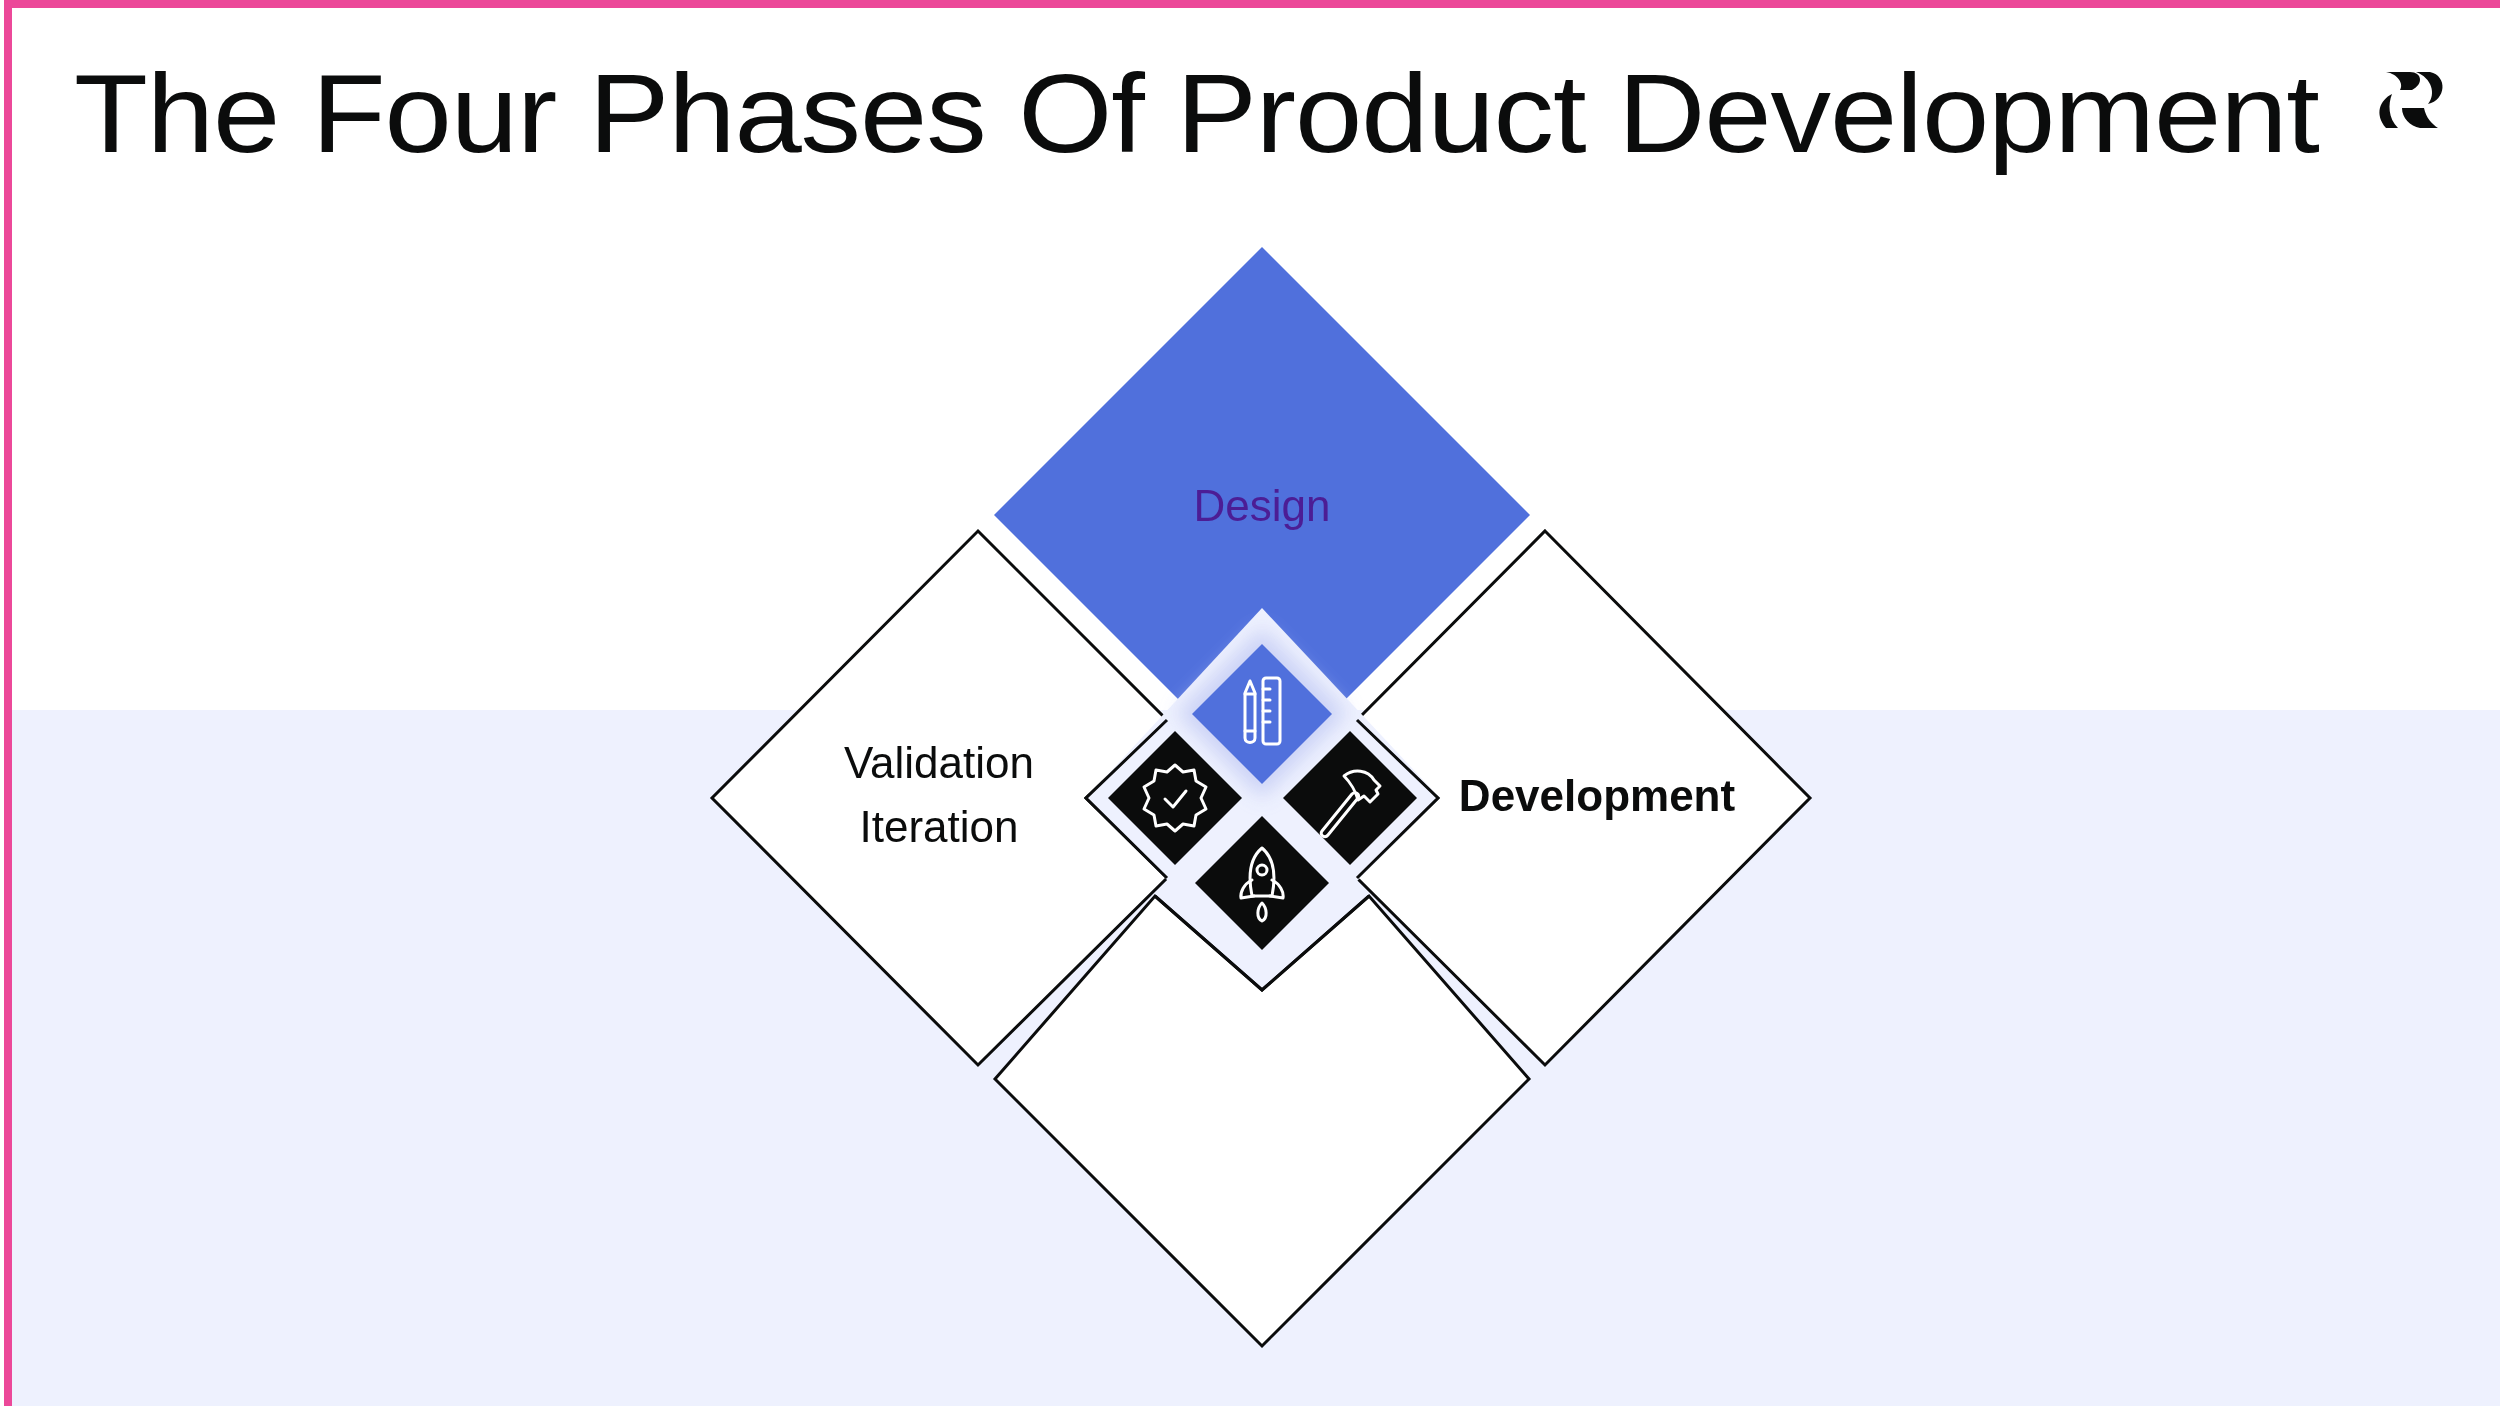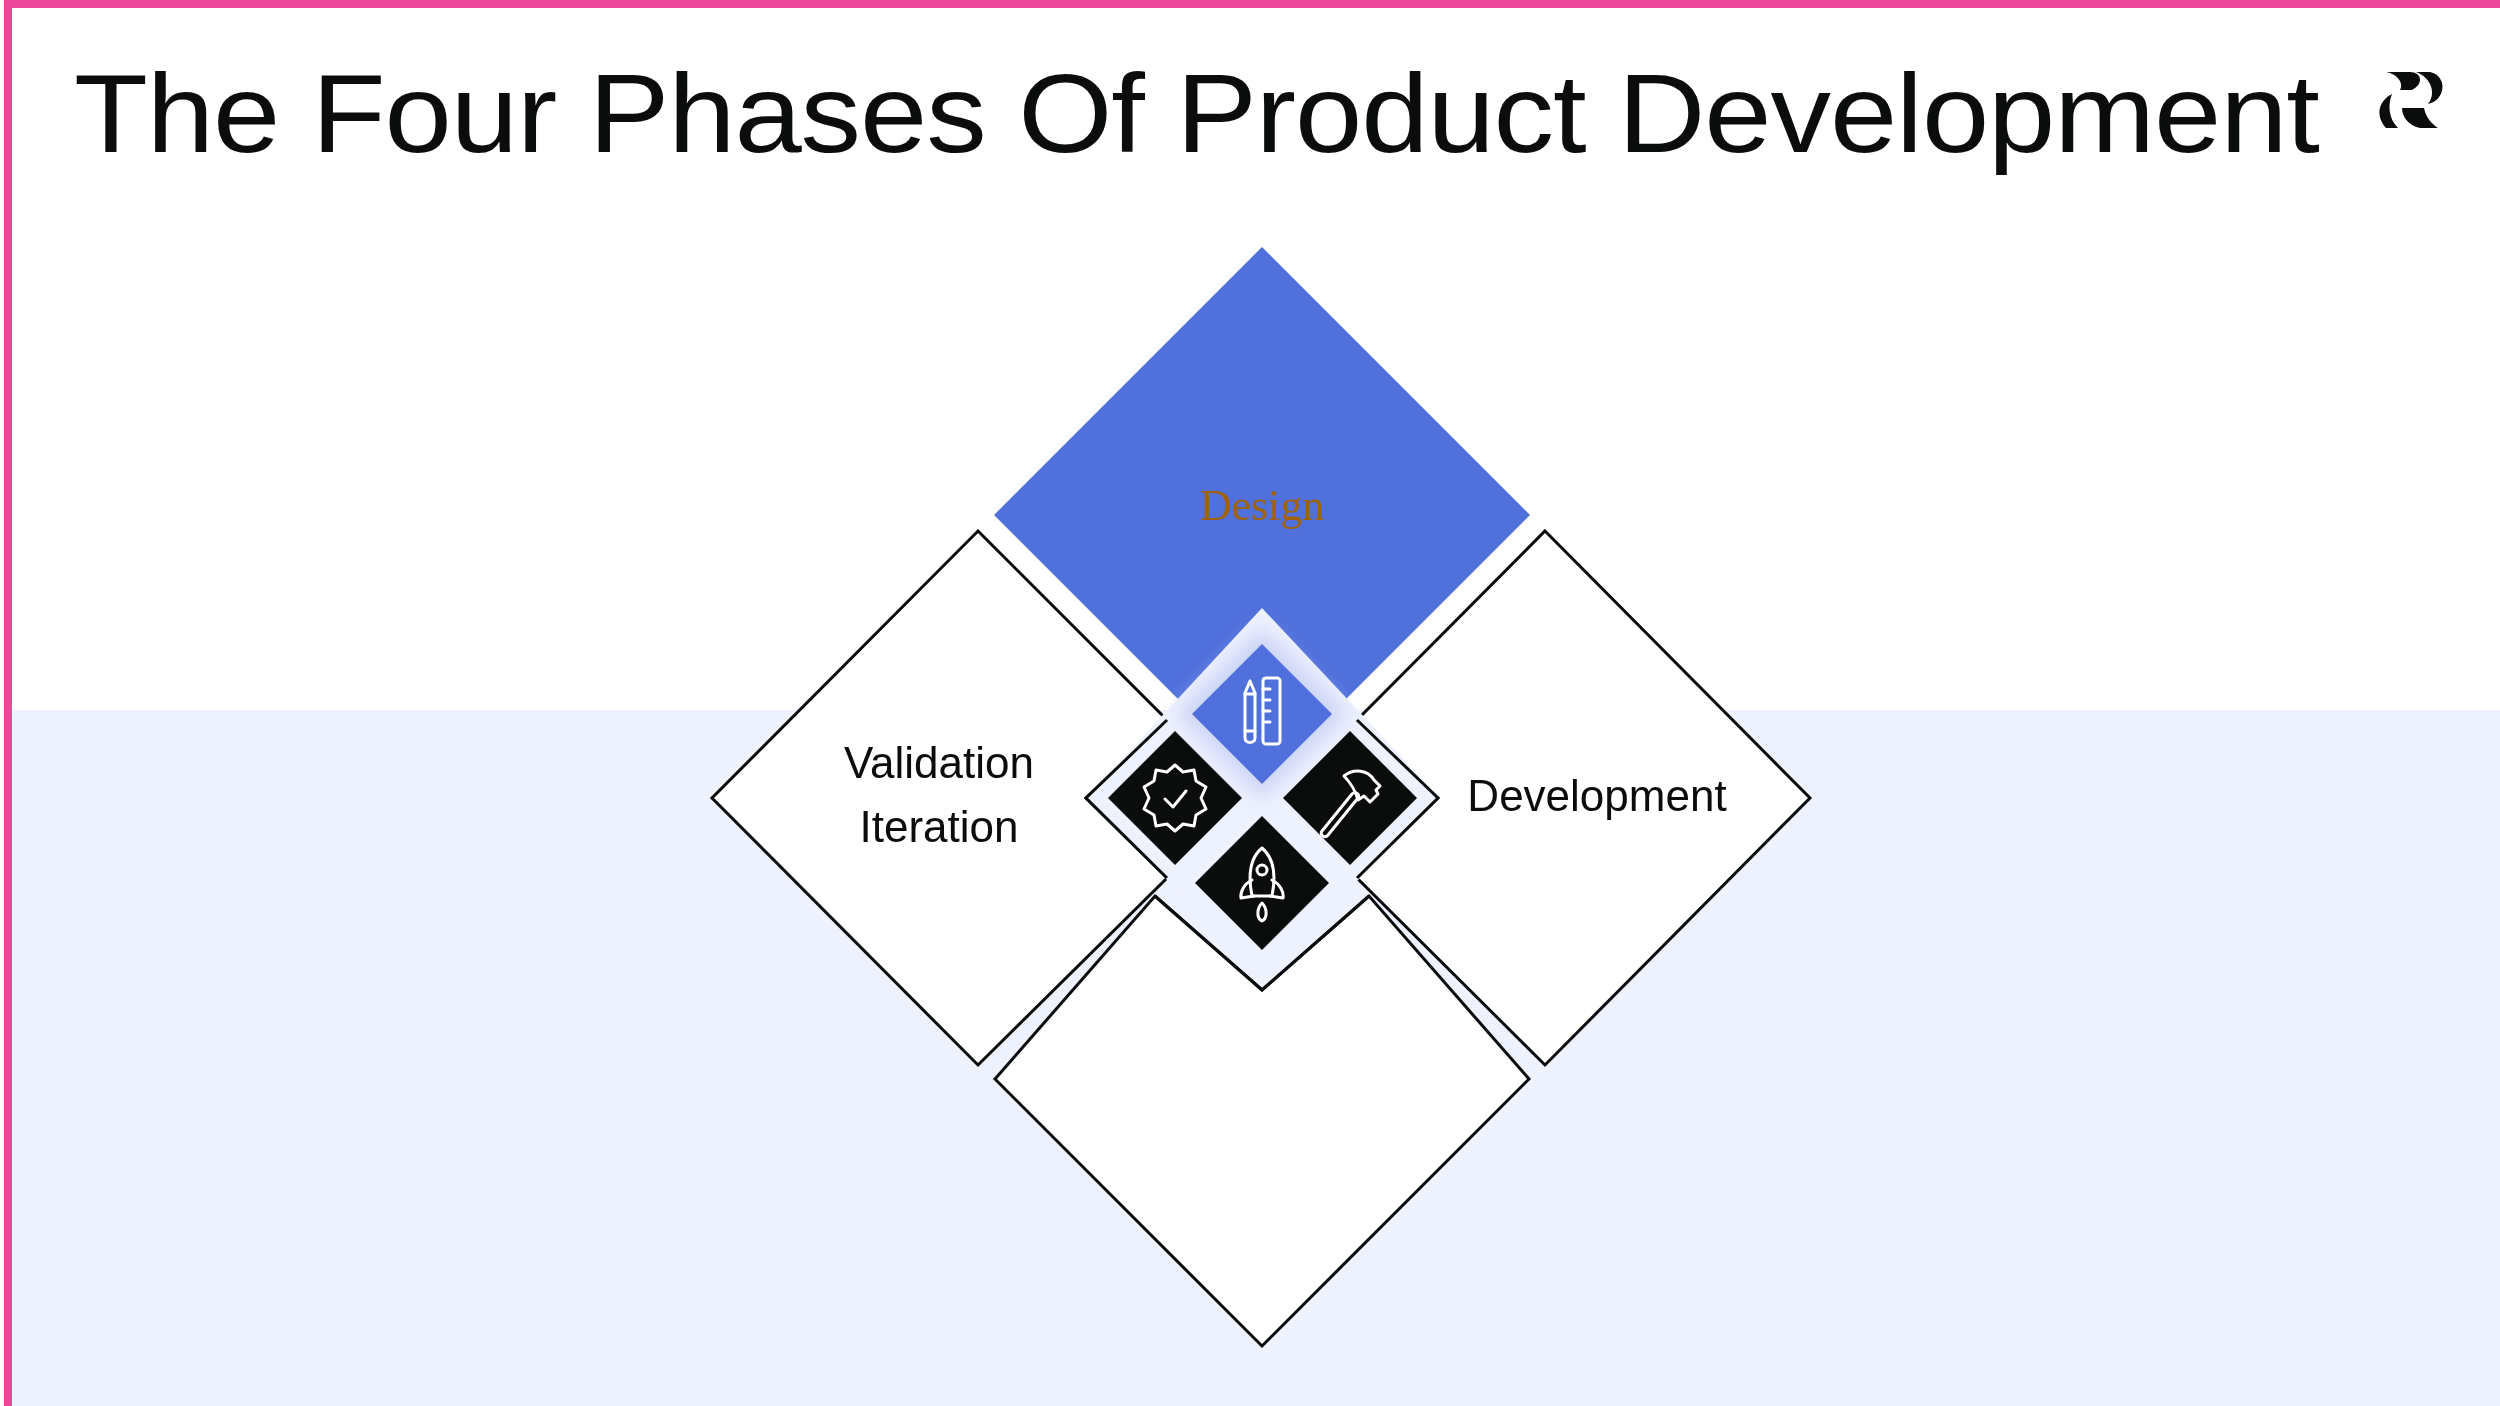--- a/index.html
+++ b/index.html
@@ -3,21 +3,21 @@
 <meta charset="utf-8">
 <style>
   html, body { margin: 0; padding: 0; }
   body { width: 2500px; height: 1406px; position: relative; overflow: hidden; background: #ffffff; font-family: "Liberation Sans", "DejaVu Sans", sans-serif; }
   .slide { position: absolute; left: 4px; top: 0; width: 2496px; height: 1402px; border: 8px solid #ec4899; background: #ffffff; overflow: hidden; }
   .band { position: absolute; left: 0; top: 702px; width: 100%; height: 720px; background: #eef1fe; }
   .title { position: absolute; left: 62px; top: 50px; font-size: 112px; font-weight: 400; letter-spacing: -1px; color: #0b0c0c; white-space: nowrap; line-height: 1; transform: scaleX(1.08); transform-origin: left top; }
   .logo { position: absolute; left: 2360px; top: 62px; width: 76px; height: 60px; }
   svg.diagram { position: absolute; left: 0; top: 0; width: 2500px; height: 1406px; }
   .label { position: absolute; color: #0b0c0c; font-size: 44px; line-height: 64px; text-align: center; white-space: nowrap; transform: translate(-50%, -50%); }
-  .label.light { color: #a16207; font-family: Liberation Serif, serif; }
+  .label.light { color: #4c1d95; }
 </style>
 </head>
 <body>
 
 <div class="slide">
   <div class="band"></div>
 
   <div class="title">The Four Phases Of Product Development</div>
 
   <svg class="logo" viewBox="0 0 76 60">
@@ -87,15 +87,15 @@
     </g>
   </svg>
 
   <div class="label light" style="left:1250px; top:498px;">Design</div>
 
   <div class="label" style="left:927px; top:787px;">
     <div>Validation</div>
     <div>Iteration</div>
   </div>
 
-  <div class="label" style="left:1585px; top:788px;">Development</div>
+  <div class="label" style="left:1585px; top:788px;font-weight:bold;">Development</div>
 
 </div>
 
 </body></html>

